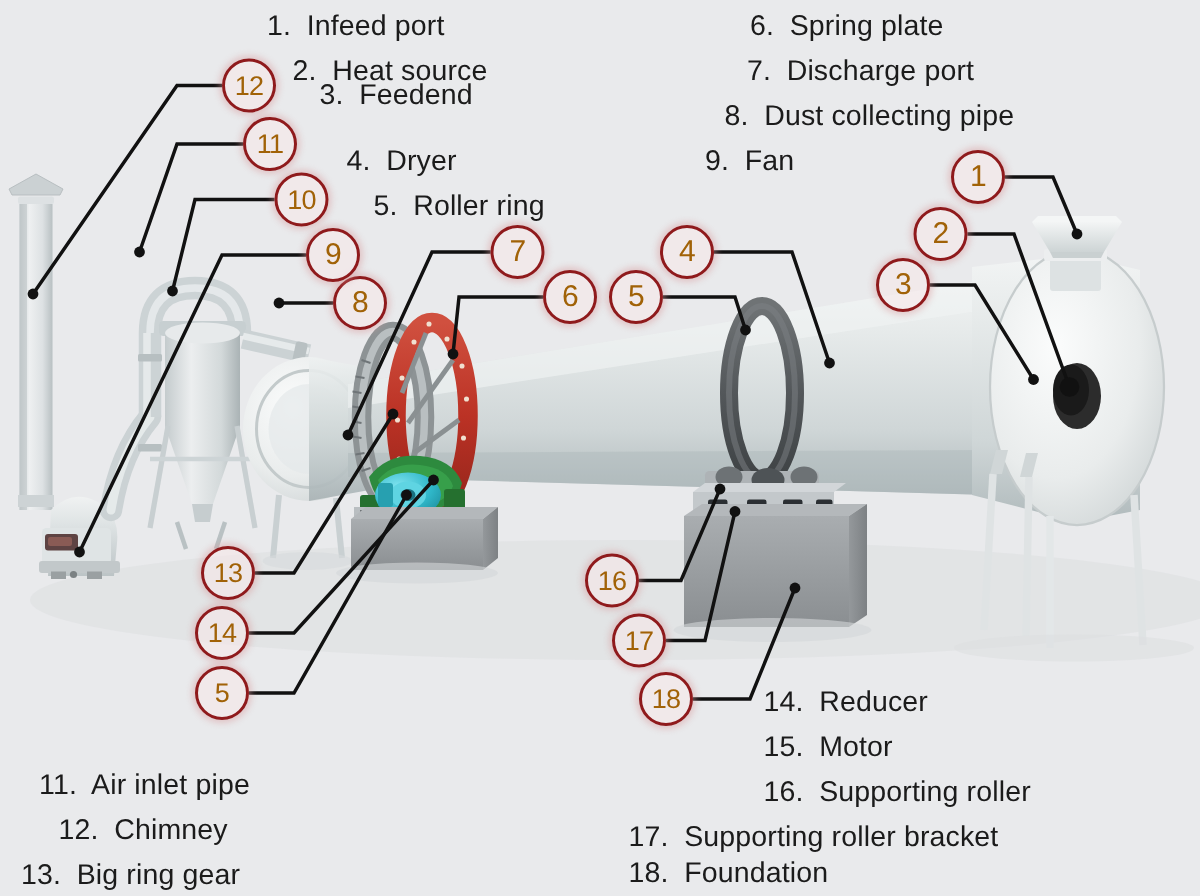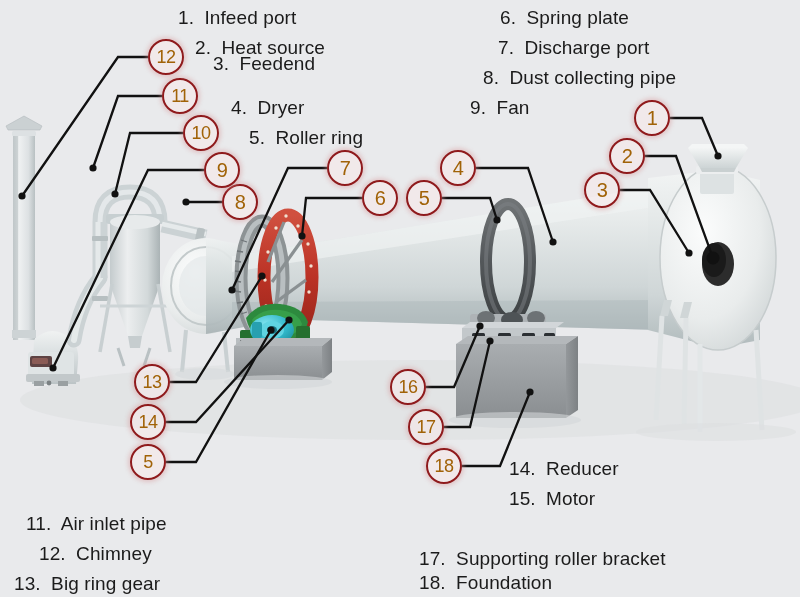--- a/index.html
+++ b/index.html
@@ -418,20 +418,24 @@
     <span>Big ring gear</span>
   </div>
 
   <div class="legend-item" style="left:509px;top:459px;">
     <span style="margin-right: 5px;">14.</span>
     <span>Reducer</span>
   </div>
   <div class="legend-item" style="left:509px;top:489px;">
     <span style="margin-right: 5px;">15.</span>
     <span>Motor</span>
+  </div>
+  <div class="legend-item" style="left:509px;top:519px;">
+    <span style="margin-right: 5px;">16.</span>
+    <span>Supporting roller</span>
   </div>
   <div class="legend-item" style="left:419px;top:549px;">
     <span style="margin-right: 5px;">17.</span>
     <span>Supporting roller bracket</span>
   </div>
   <div class="legend-item" style="left:419px;top:573px;">
     <span style="margin-right: 5px;">18.</span>
     <span>Foundation</span>
   </div>
 

